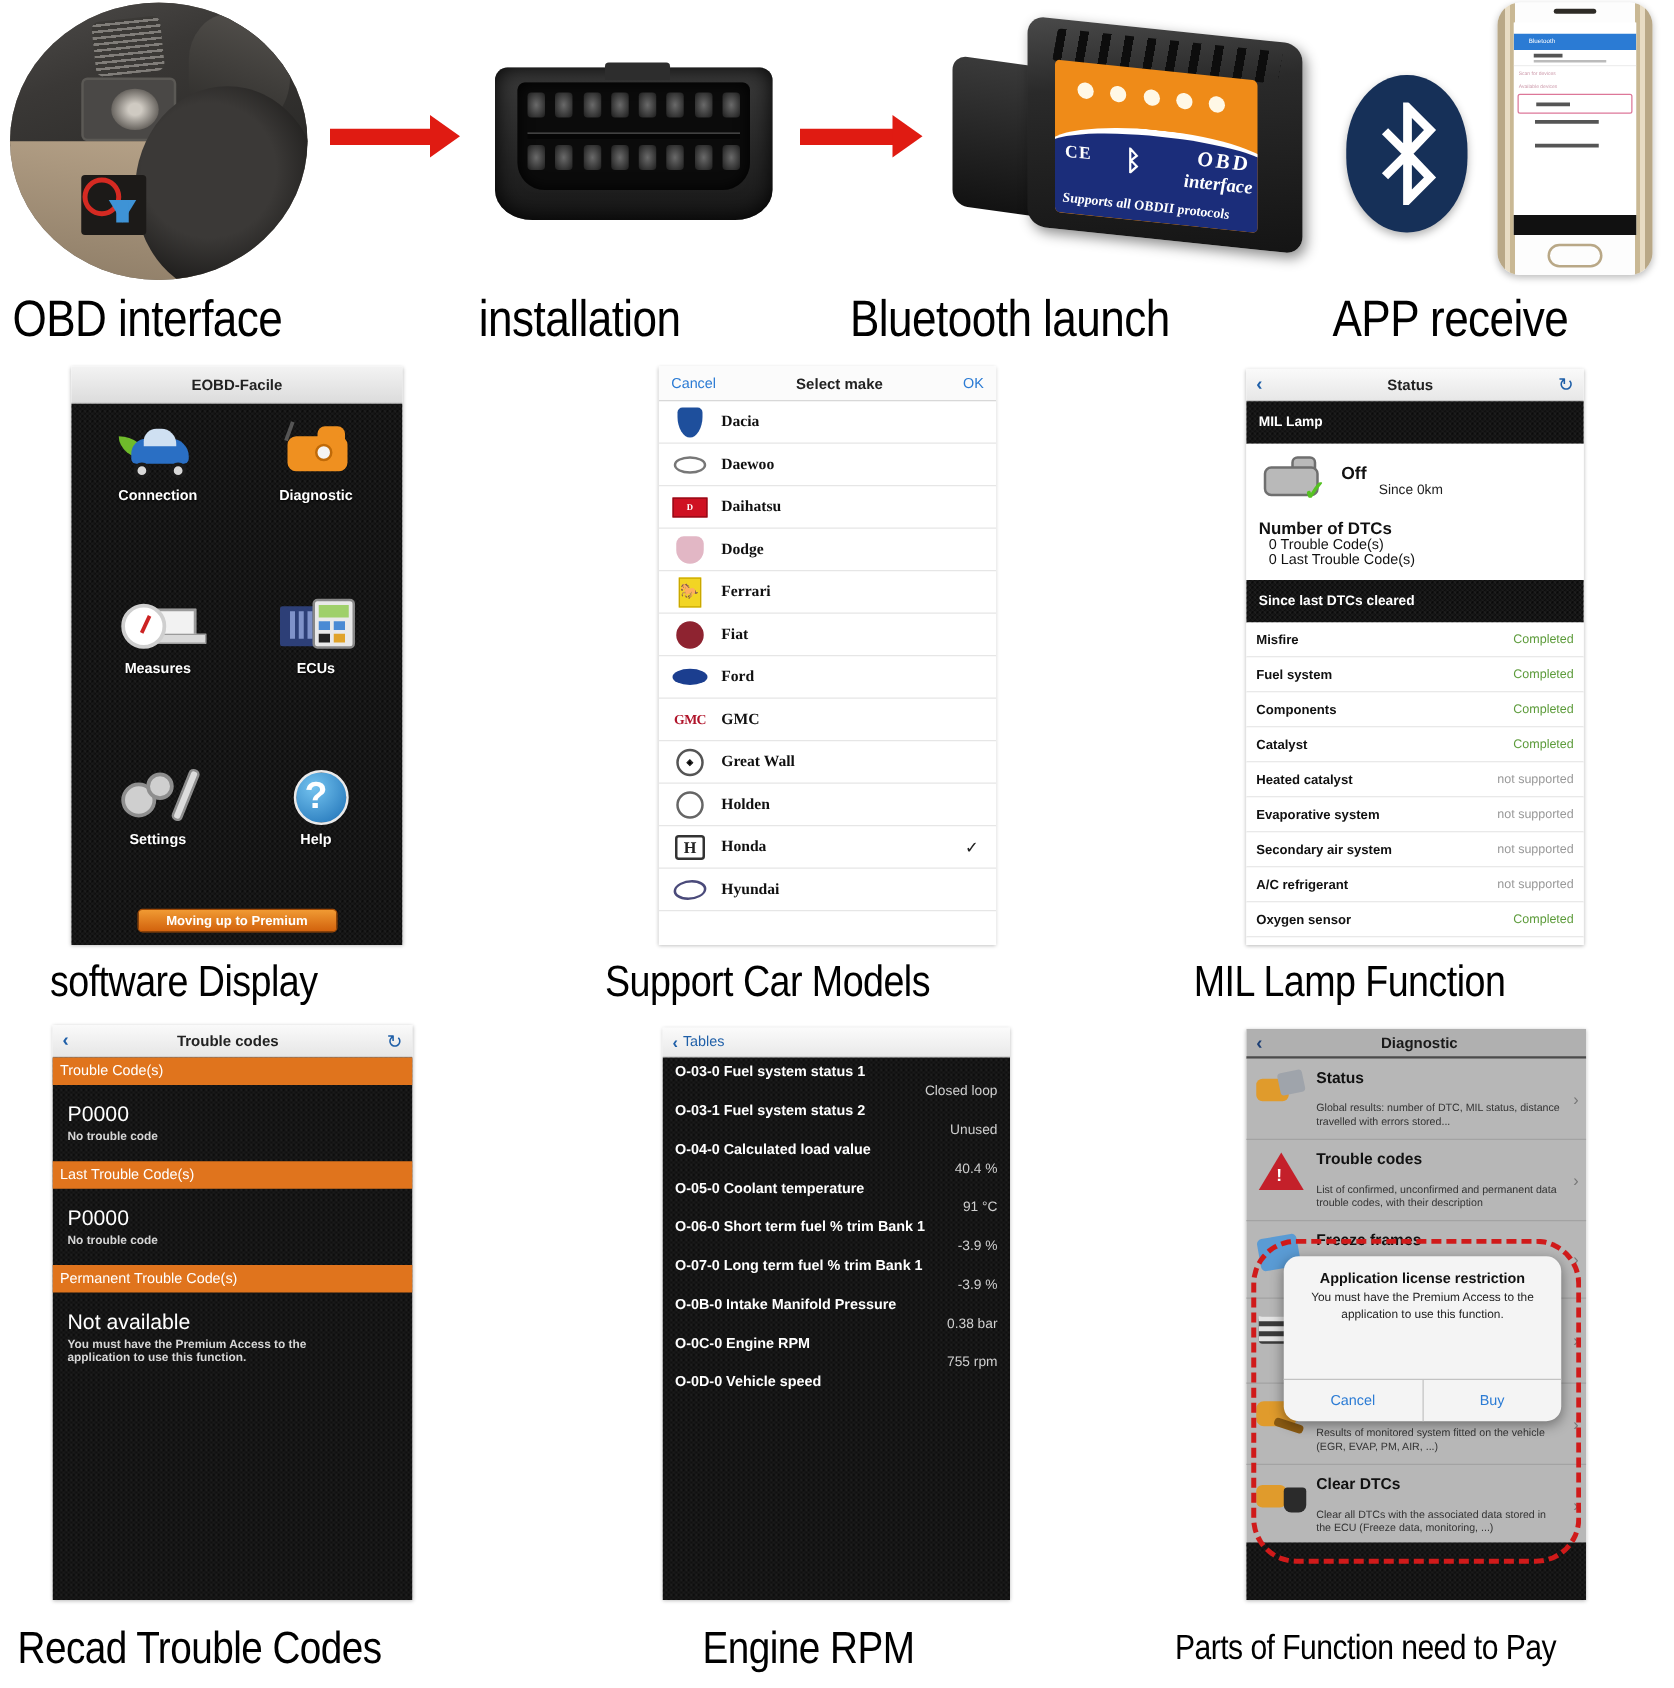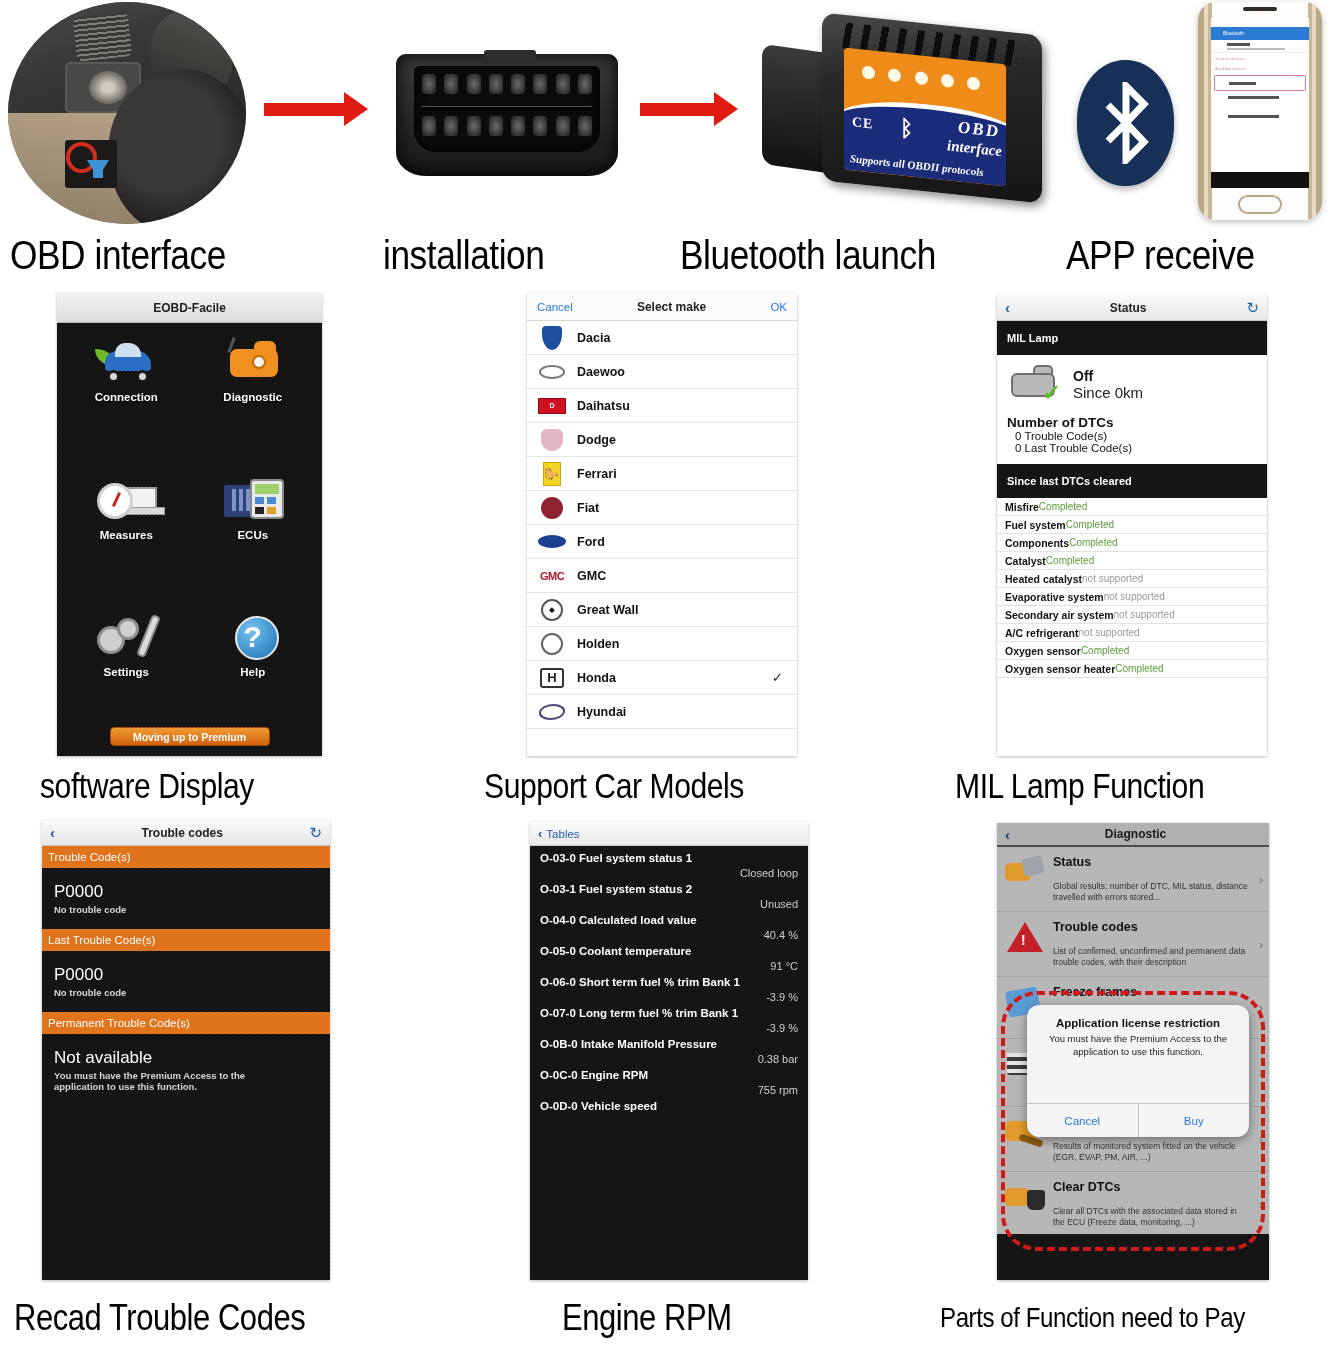--- a/index.html
+++ b/index.html
@@ -247,21 +247,21 @@
 
   .ic-help .circ{position:absolute;left:13px;top:4px;width:44px;height:44px;border-radius:50%;background:radial-gradient(circle at 35% 30%,#74c3ef,#1c6fb5);border:2px solid #eaeaea;}
   .ic-help .q{position:absolute;left:0;top:0;width:100%;height:100%;display:flex;align-items:center;justify-content:center;color:#fff;font-size:30px;font-weight:bold;}
 
   
   #p-make { left:527px; top:293px; width:270px; height:463px; }
   #p-make .nav { height:28px; background:#fbfbfb; border-bottom:1px solid #d8d8d8; display:flex; align-items:center; padding:0 10px; }
   #p-make .nav .cancel { color:#2b7bd4; font-size:11.5px; }
   #p-make .nav .ttl { flex:1; text-align:center; font-size:12px; font-weight:bold; color:#222; }
   #p-make .nav .ok { color:#2b7bd4; font-size:11.5px; }
-  #p-make .rows { height: calc(100% - 28px); overflow:hidden; }
+  #p-make .rows { height: calc(100% - 28px); overflow:hidden;font-family:Liberation Serif, serif; }
   #p-make .mrow { height:34px; display:flex; align-items:center; border-bottom:1px solid #e6e6e6; padding-left:10px; }
   #p-make .mrow .logo { width:30px; height:26px; margin-right:10px; display:flex; align-items:center; justify-content:center; font-size:7px; font-weight:bold; }
   #p-make .mrow .nm { font-size:12.5px; color:#111; font-weight:bold; }
   #p-make .mrow .tick { margin-left:auto; margin-right:14px; color:#222; font-size:13px; }
 
   .lg-dacia { width:20px;height:24px;background:#1e4f9c;border-radius:4px 4px 50% 50%/4px 4px 70% 70%; }
   .lg-daewoo { width:26px;height:14px;border-radius:50%;border:2px solid #777; }
   .lg-daihatsu { width:28px;height:16px;background:#cf1122;border:1px solid #8d0a16;display:flex;align-items:center;justify-content:center;color:#fff;}
   .lg-dodge { width:22px;height:22px;background:#e2b7c5;border-radius:6px 6px 50% 50%; }
   .lg-ferrari { width:18px;height:24px;background:#f2d524;border:1px solid #c9a800;display:flex;align-items:center;justify-content:center;color:#111;font-size:12px;}
@@ -280,25 +280,25 @@
   #p-status .nav .ttl { flex:1; text-align:center; font-size:12px; font-weight:bold; color:#222; }
   #p-status .nav .rf { color:#1f5fa8; font-size:15px; }
   #p-status .sec { height:34px; display:flex; align-items:center; padding-left:10px; color:#fff; font-size:11px; font-weight:bold; }
   #p-status .milbox { background:#fff; padding:8px 10px 10px 10px; }
   #p-status .milrow { display:flex; align-items:center; gap:10px; }
   #p-status .milicon { width:56px; height:42px; position:relative; }
   #p-status .milicon .b { position:absolute; left:4px; top:10px; width:44px;height:24px;background:#b9b9b9;border:2px solid #6f6f6f;border-radius:6px;}
   #p-status .milicon .b2{ position:absolute; left:26px; top:2px; width:20px;height:14px;background:#b9b9b9;border:2px solid #6f6f6f;border-radius:5px;}
   #p-status .milicon .chk{ position:absolute; right:2px; bottom:-1px; color:#56c223; font-size:22px; font-weight:bold; }
   #p-status .miltxt .off { font-size:14px; font-weight:bold; color:#111; }
-  #p-status .miltxt .since { font-size:15px; color:#222; }
+  #p-status .miltxt .since { font-size:11px; color:#222;margin-left:30px; }
   #p-status .dtcs { margin-top:10px; }
   #p-status .dtcs .h { font-size:13.5px; font-weight:bold; color:#111; }
   #p-status .dtcs .l { font-size:11.5px; color:#111; margin-left:8px; }
-  #p-status .srow { height:18px; display:flex; align-items:center; padding:0 8px; border-bottom:1px solid #e2e2e2; background:#fff;}
+  #p-status .srow { height:28px; display:flex; align-items:center; justify-content:space-between; padding:0 8px; border-bottom:1px solid #e2e2e2; background:#fff;}
   #p-status .srow .k { font-size:10.5px; font-weight:bold; color:#111; }
   #p-status .srow .v { font-size:10px; }
   #p-status .srow .v.ok { color:#5c9b3a; }
   #p-status .srow .v.ns { color:#999; }
 
   
   #p-trouble { left:42px; top:820px; width:288px; height:460px; }
   #p-trouble .nav { height:26px; background: linear-gradient(#fafafa,#e6e6e6); border-bottom:1px solid #c6c6c6; display:flex; align-items:center; padding:0 8px; }
   #p-trouble .nav .bk { color:#1f5fa8; font-size:15px; font-weight:bold; }
   #p-trouble .nav .ttl { flex:1; text-align:center; font-size:12px; font-weight:bold; color:#222; }

